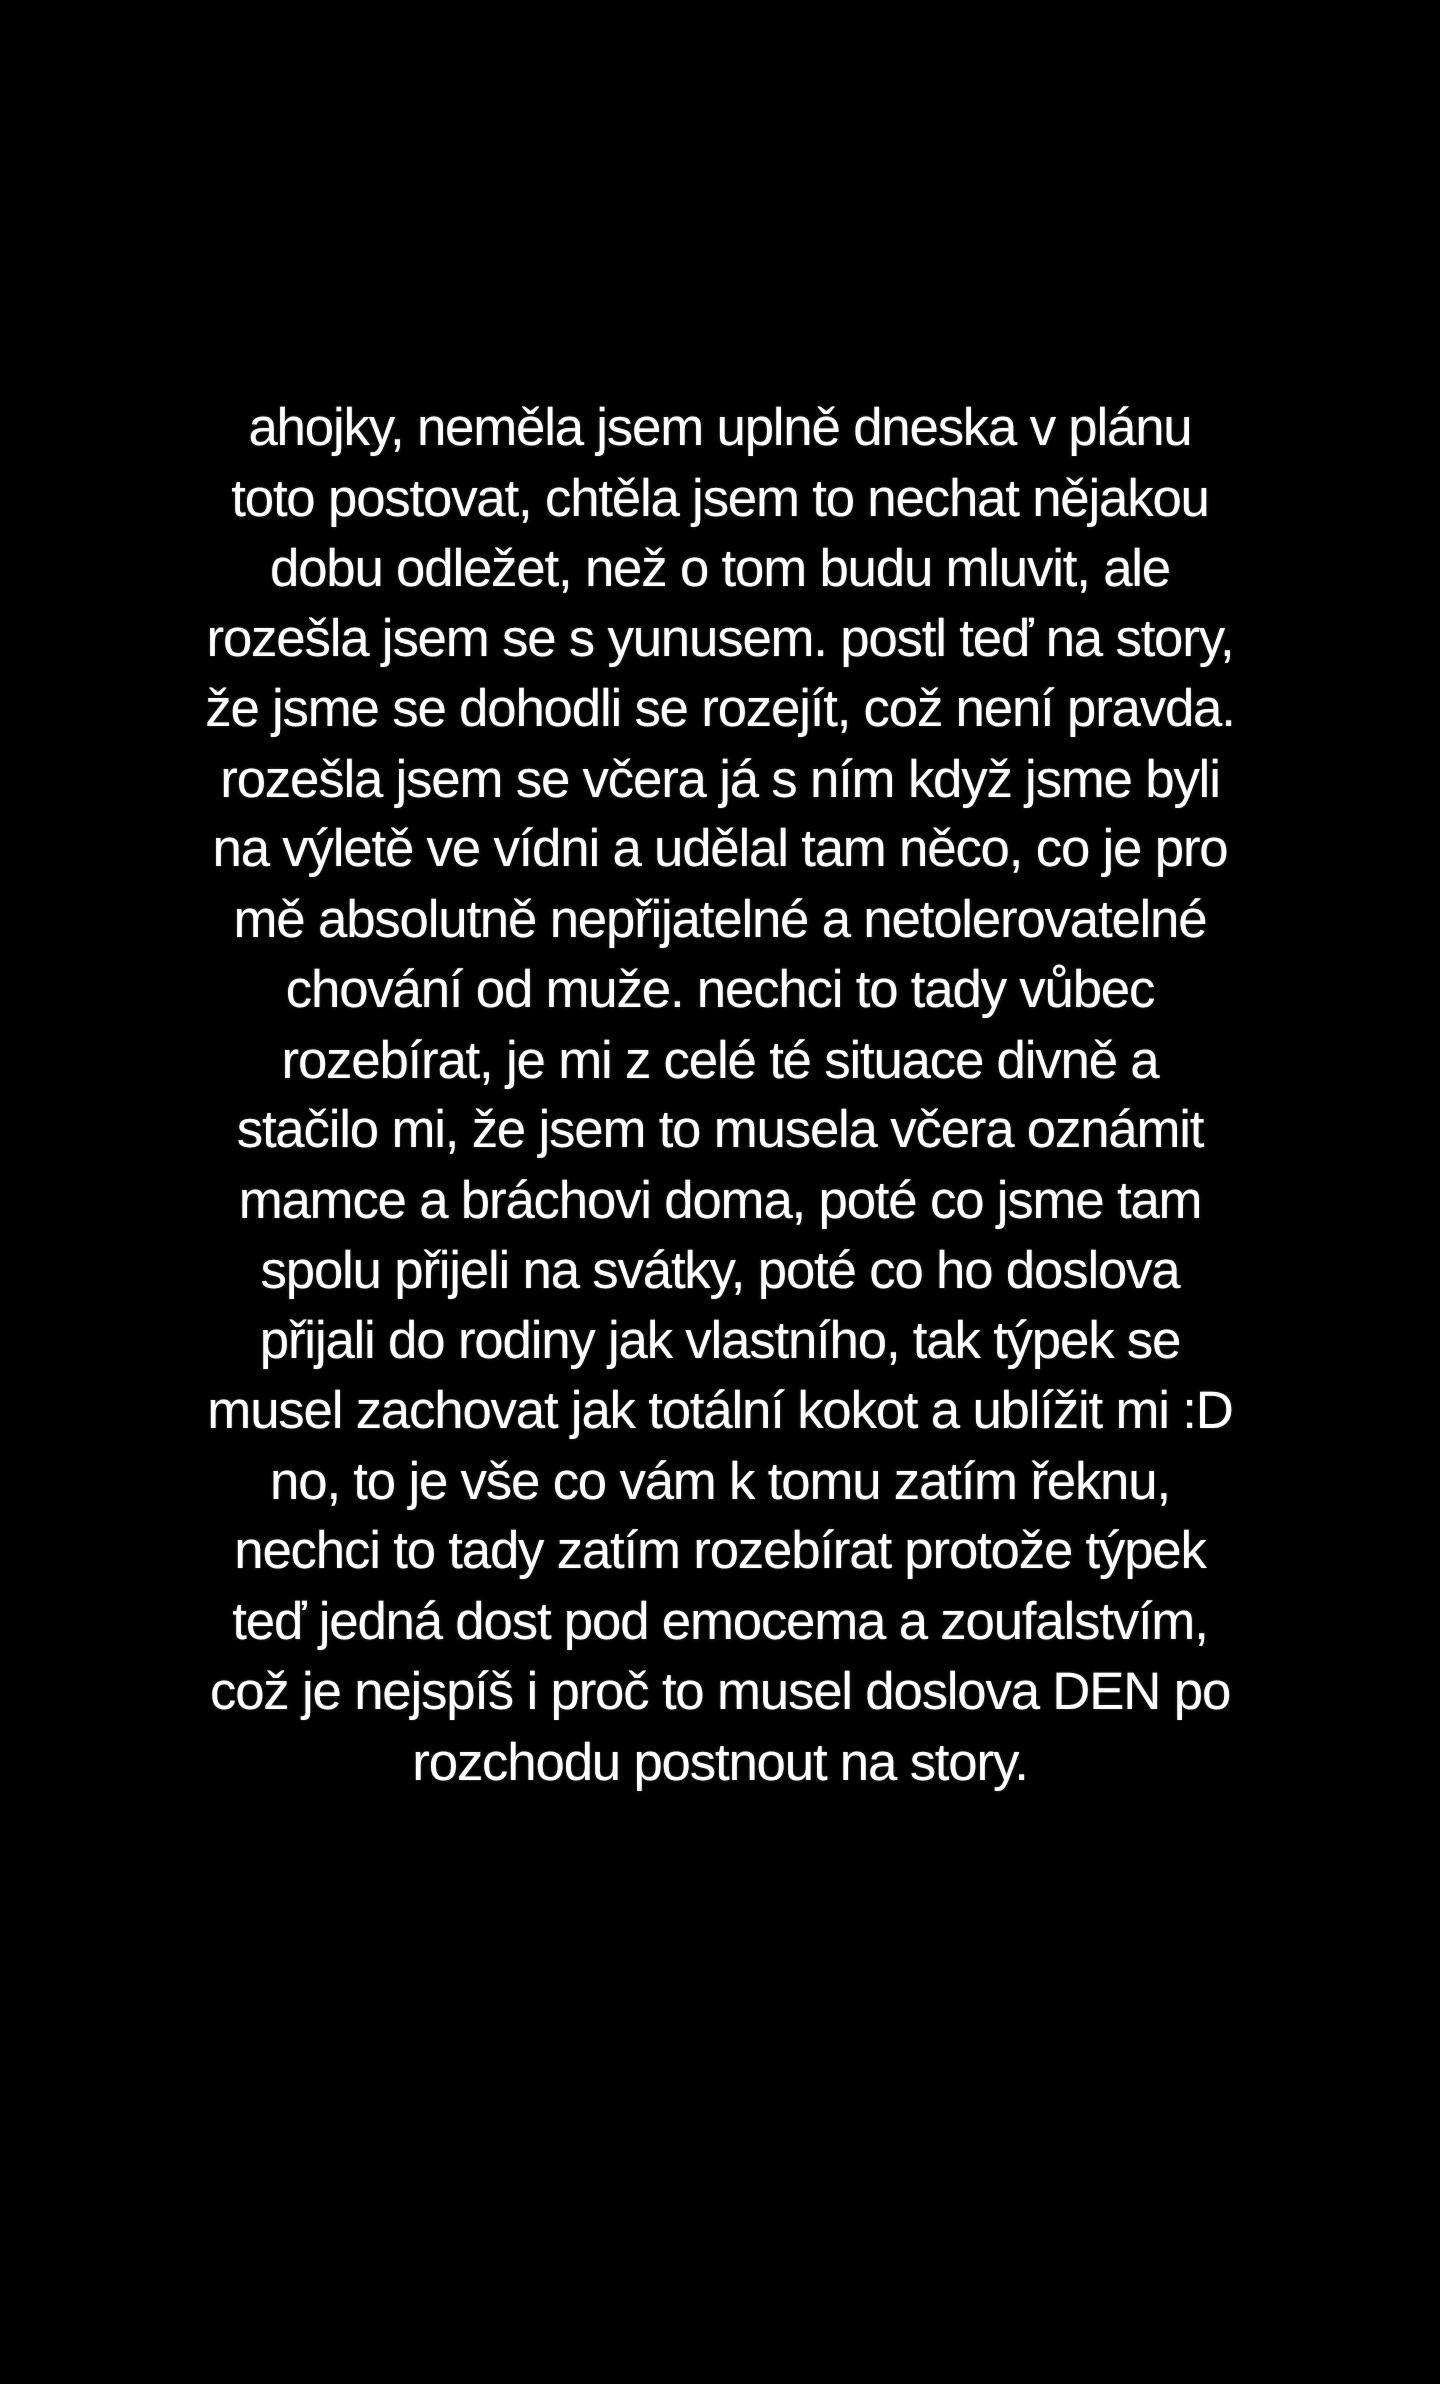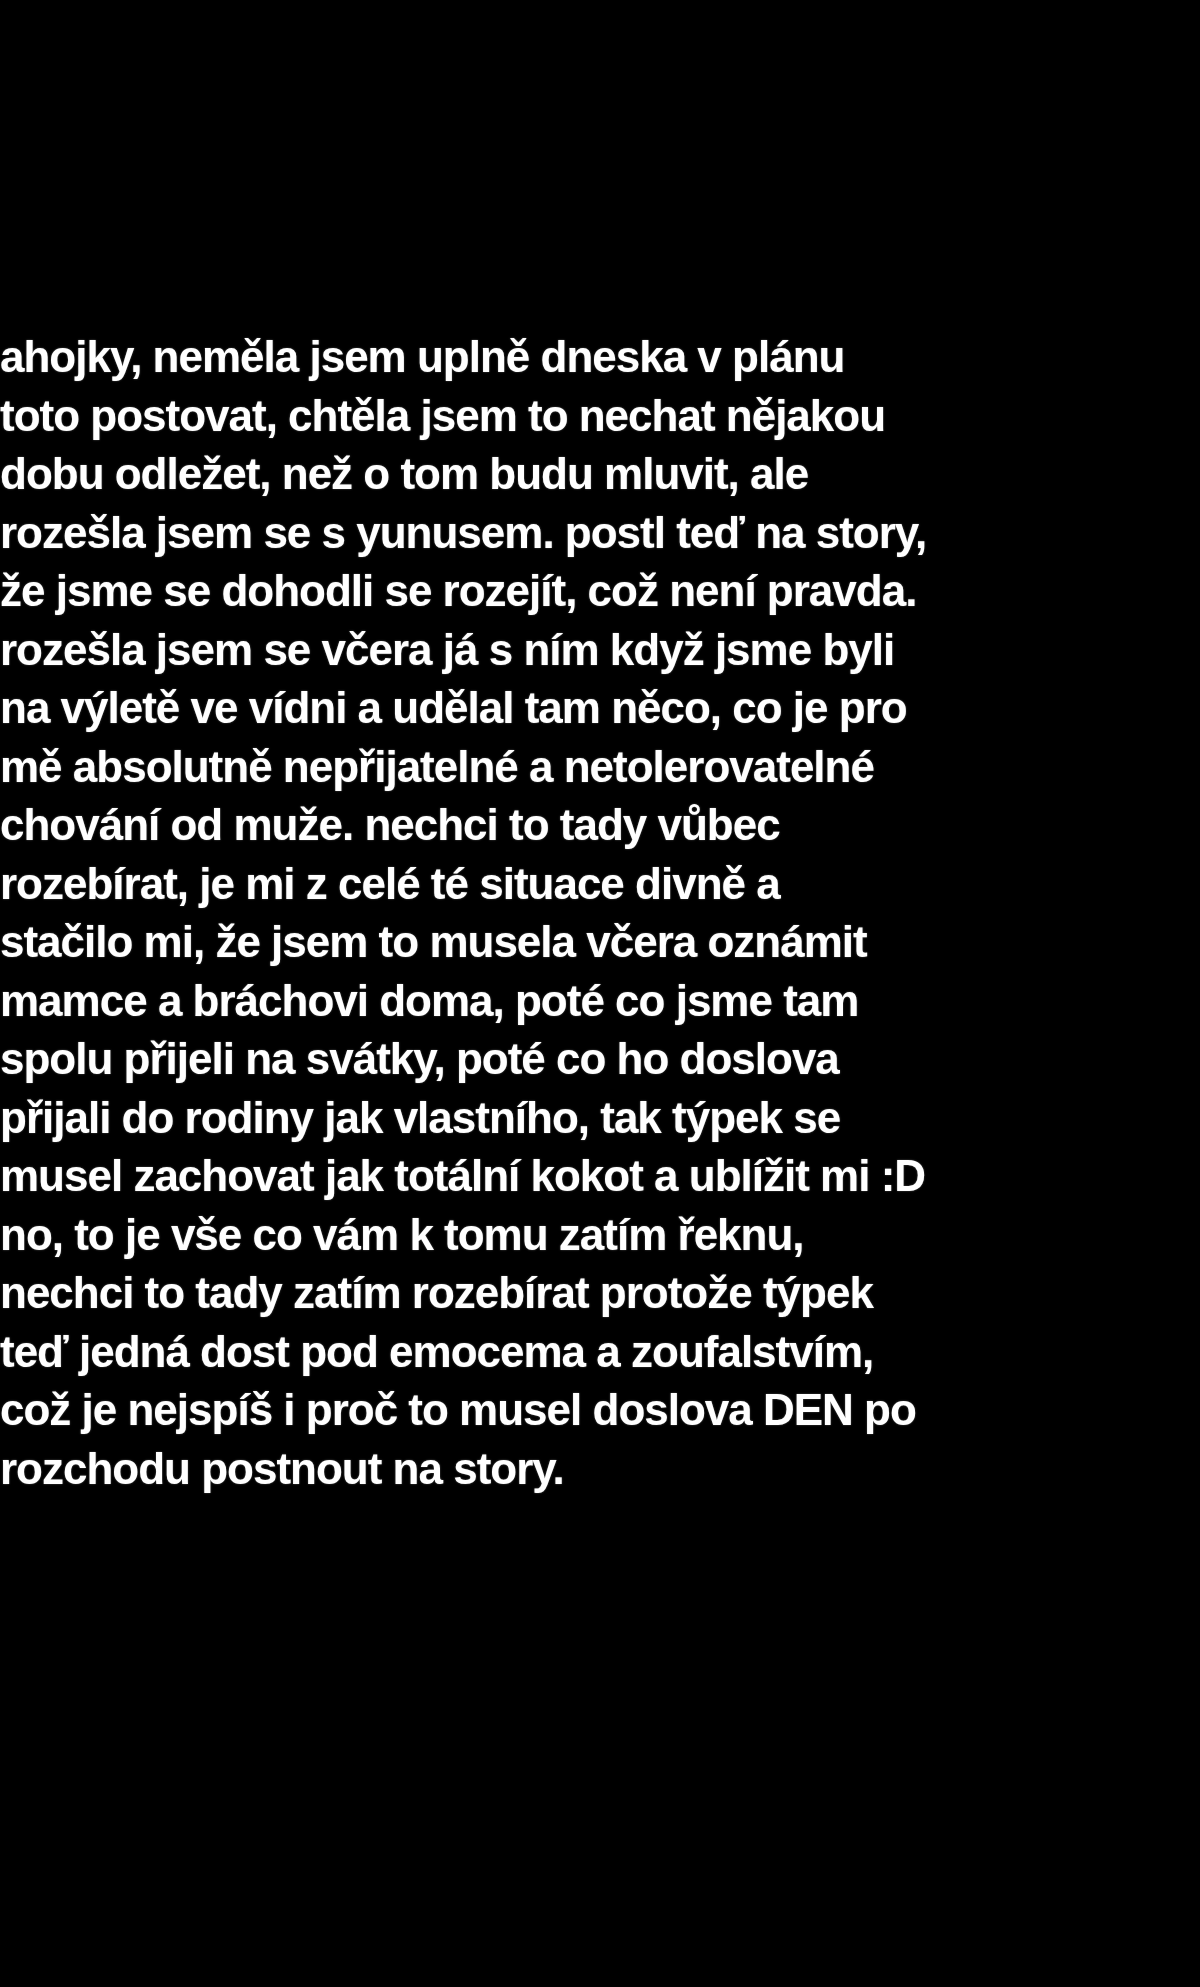--- a/index.html
+++ b/index.html
@@ -15,23 +15,24 @@
     overflow: hidden;
     font-family: "Liberation Sans", "DejaVu Sans", sans-serif;
   }
   .story-text {
     position: absolute;
     top: 328px;
     left: 0;
     width: 1200px;
     color: #ffffff;
     font-size: 44px;
-    font-weight: 700;
+    font-weight: 400;
     letter-spacing: -1px;
     line-height: 58.5px;
+    text-align: center;
     white-space: pre;
     text-shadow: 0 0 2px rgba(255,255,255,0.35);
   }
 </style>
 </head>
 <body>
 
 <div class="story-canvas">
   <div class="story-text">ahojky, neměla jsem uplně dneska v plánu
 toto postovat, chtěla jsem to nechat nějakou

